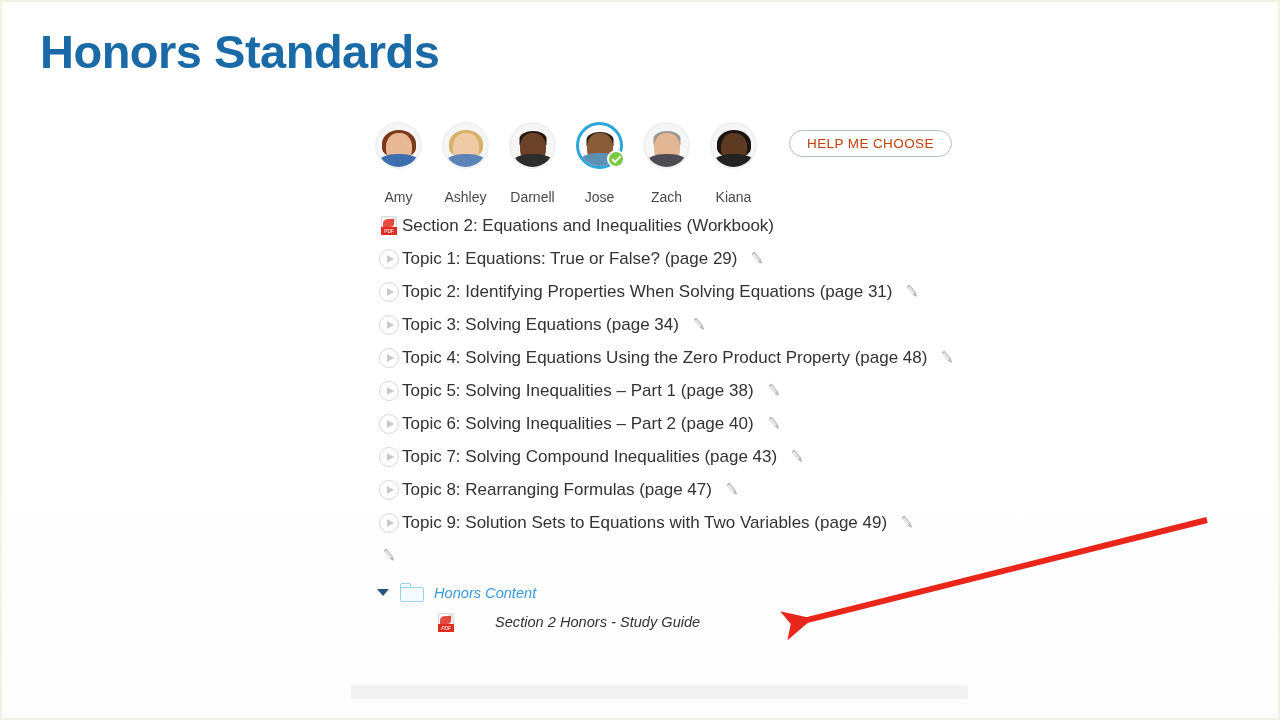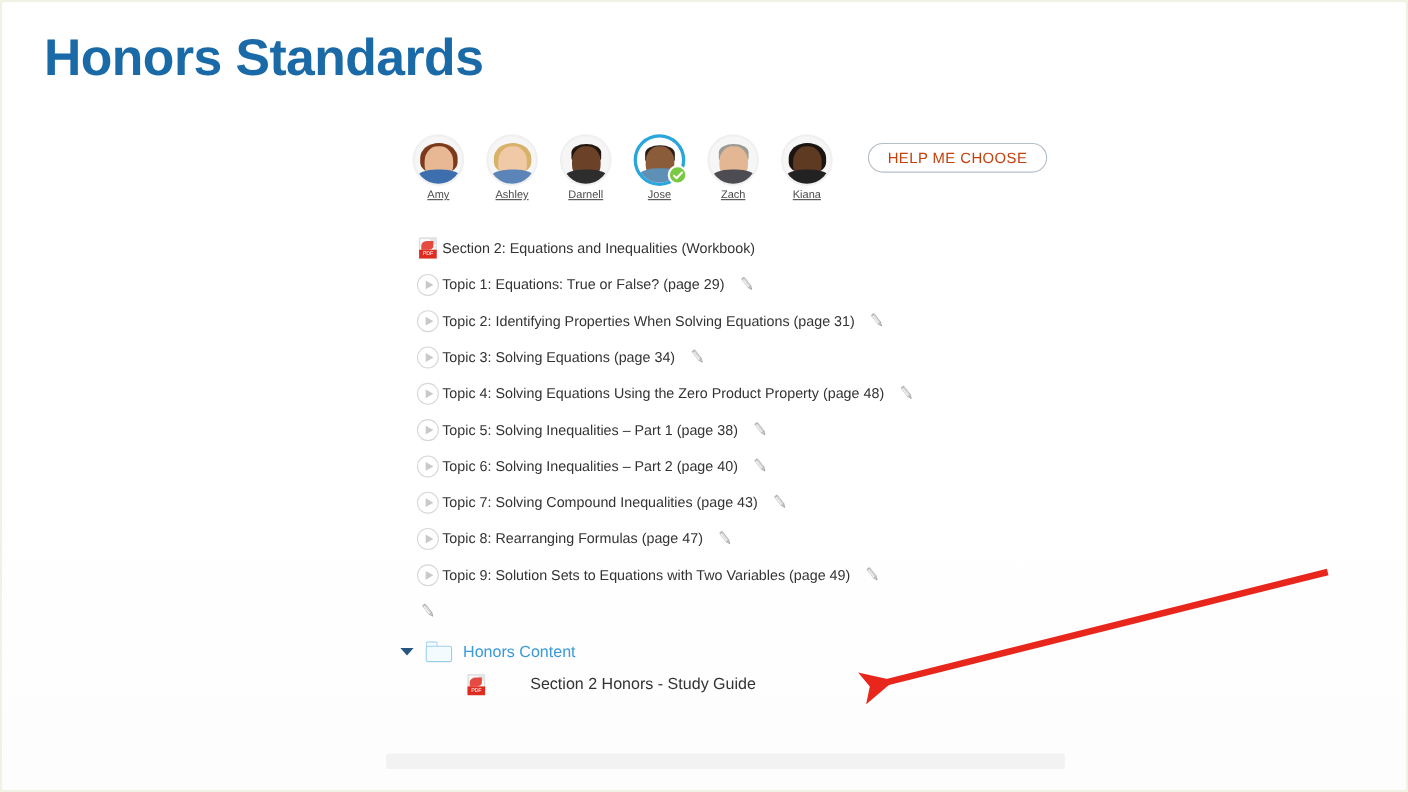--- a/index.html
+++ b/index.html
@@ -95,25 +95,24 @@
     width: 18px; height: 18px;
     border-radius: 50%;
     background: #7ac943;
     border: 2px solid #ffffff;
     display: flex;
     align-items: center;
     justify-content: center;
   }
   .check-badge svg { display: block; }
   .avatar-name {
-    margin-top: 3px;
-    font-size: 10px;
+    margin-top: 20px;
+    font-size: 14px;
     color: #4a4a4a;
     white-space: nowrap;
-    text-decoration: underline;
   }
 
   .help-btn {
     margin-left: 22px;
     margin-top: 8px;
     height: 27px;
     padding: 0 17px;
     border: 1px solid #b6bfc6;
     border-radius: 14px;
     background: #ffffff;
@@ -138,21 +137,21 @@
     cursor: pointer;
   }
   .row .lead-icon {
     width: 26px;
     flex: 0 0 26px;
     display: flex;
     align-items: center;
     justify-content: center;
   }
   .row .row-label {
-    font-size: 13px;
+    font-size: 17px;
     color: #333333;
     white-space: nowrap;
   }
   .row .trail-icon {
     margin-left: 12px;
     display: flex;
     align-items: center;
   }
 
   
@@ -208,22 +207,23 @@
     border-top: 4.5px solid transparent;
     border-bottom: 4.5px solid transparent;
   }
 
   
   .pencil-icon { width: 17px; height: 17px; display:block; }
 
   
   .honors-group {
     position: absolute;
-    left: 362px; top: 577px;
+    left: 375px; top: 577px;
     width: 640px;
+    font-style: italic;
   }
   .group-header {
     display: flex;
     align-items: center;
     height: 27px;
     cursor: pointer;
   }
   .disclosure {
     width: 0; height: 0;
     border-left: 6px solid transparent;

